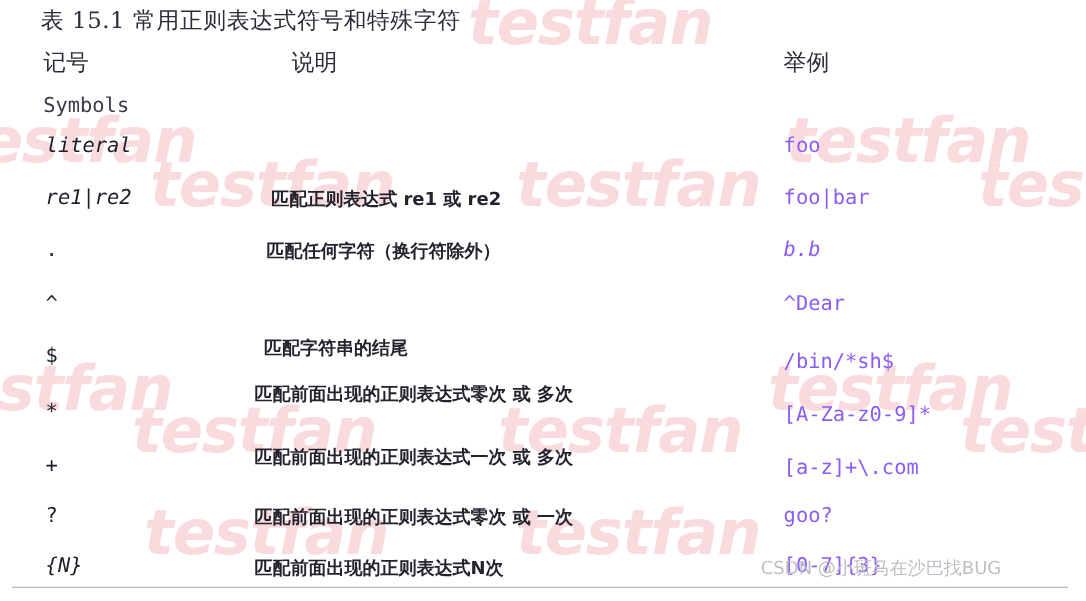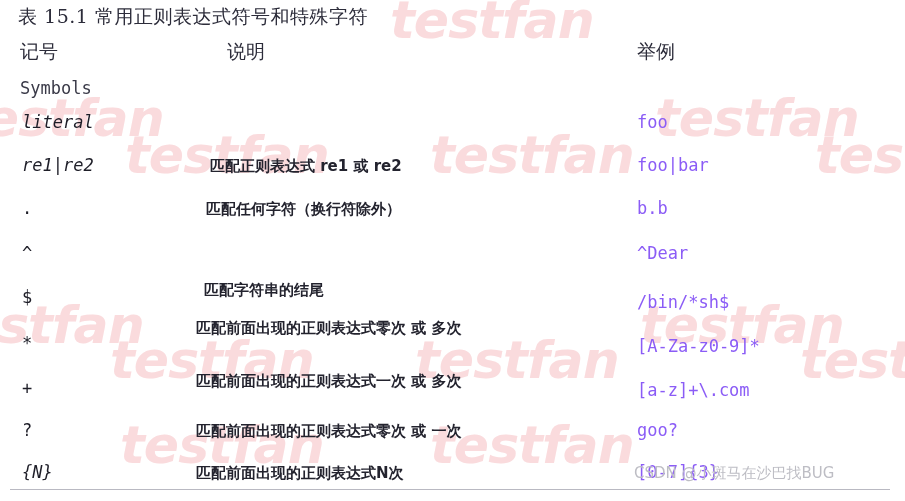--- a/index.html
+++ b/index.html
@@ -34,21 +34,21 @@
     font-style: italic;
     font-weight: bold;
     color: #fadbdd;
     white-space: nowrap;
     letter-spacing: -1px;
   }
 
   
   #content-layer {
     position: absolute;
-    left: 0; top: 0;
+    left: 16px; top: 0;
     width: 736px;
     height: 501px;
     z-index: 2;
   }
 
   .abs { position: absolute; white-space: nowrap; }
 
   #table-title {
     left: 18px;
     top: 4px;
@@ -156,21 +156,21 @@
 
     <div class="abs cell-symbol" style="top:112px;">literal</div>
     <div class="abs cell-example" style="top:112px;">foo</div>
 
     <div class="abs cell-symbol" style="top:155px;">re1|re2</div>
     <div class="abs cell-desc" style="left:210px; top:157px;">匹配正则表达式 re1 或 re2</div>
     <div class="abs cell-example" style="top:155px;">foo|bar</div>
 
     <div class="abs cell-symbol plain" style="top:198px;">.</div>
     <div class="abs cell-desc" style="left:206px; top:200px;">匹配任何字符（换行符除外）</div>
-    <div class="abs cell-example" style="top:198px;">b.b</div>
+    <div class="abs cell-example" style="top:198px;font-style:italic;">b.b</div>
 
     <div class="abs cell-symbol plain" style="top:243px;">^</div>
     <div class="abs cell-example" style="top:243px;">^Dear</div>
 
     <div class="abs cell-symbol plain" style="top:287px;">$</div>
     <div class="abs cell-desc" style="left:204px; top:281px;">匹配字符串的结尾</div>
     <div class="abs cell-example" style="top:292px;">/bin/*sh$</div>
 
     <div class="abs cell-symbol plain" style="top:333px;">*</div>
     <div class="abs cell-desc" style="left:196px; top:319px;">匹配前面出现的正则表达式零次 或 多次</div>

